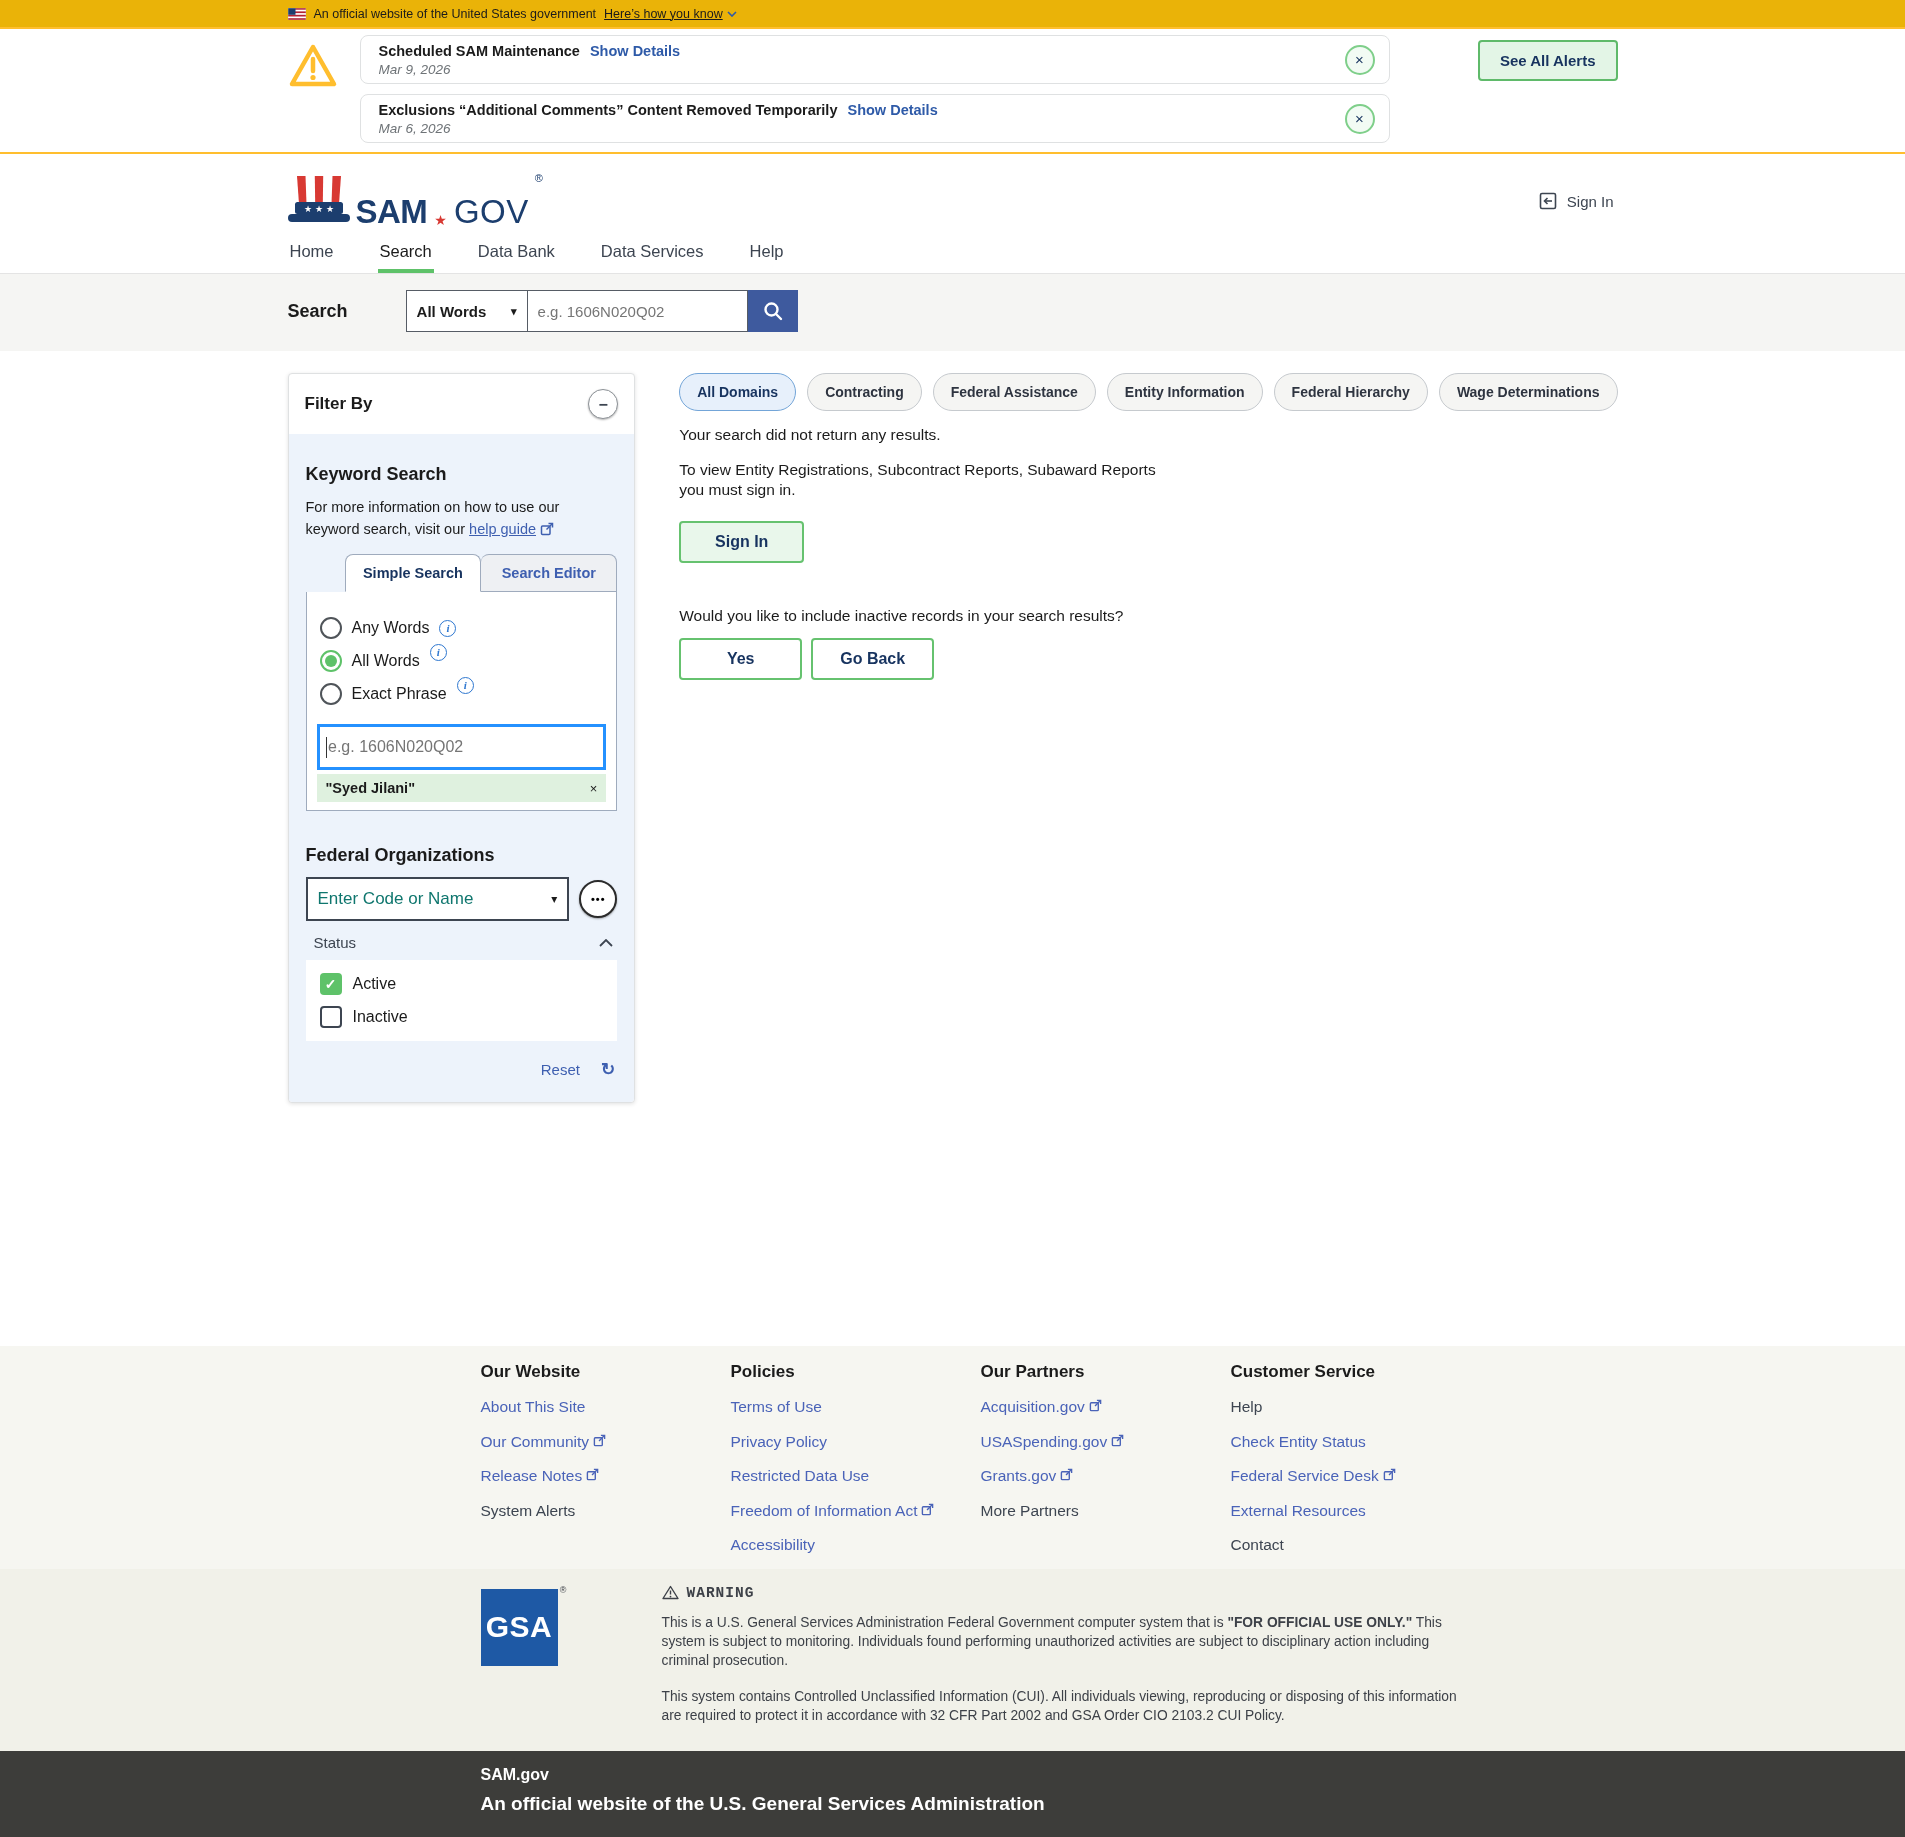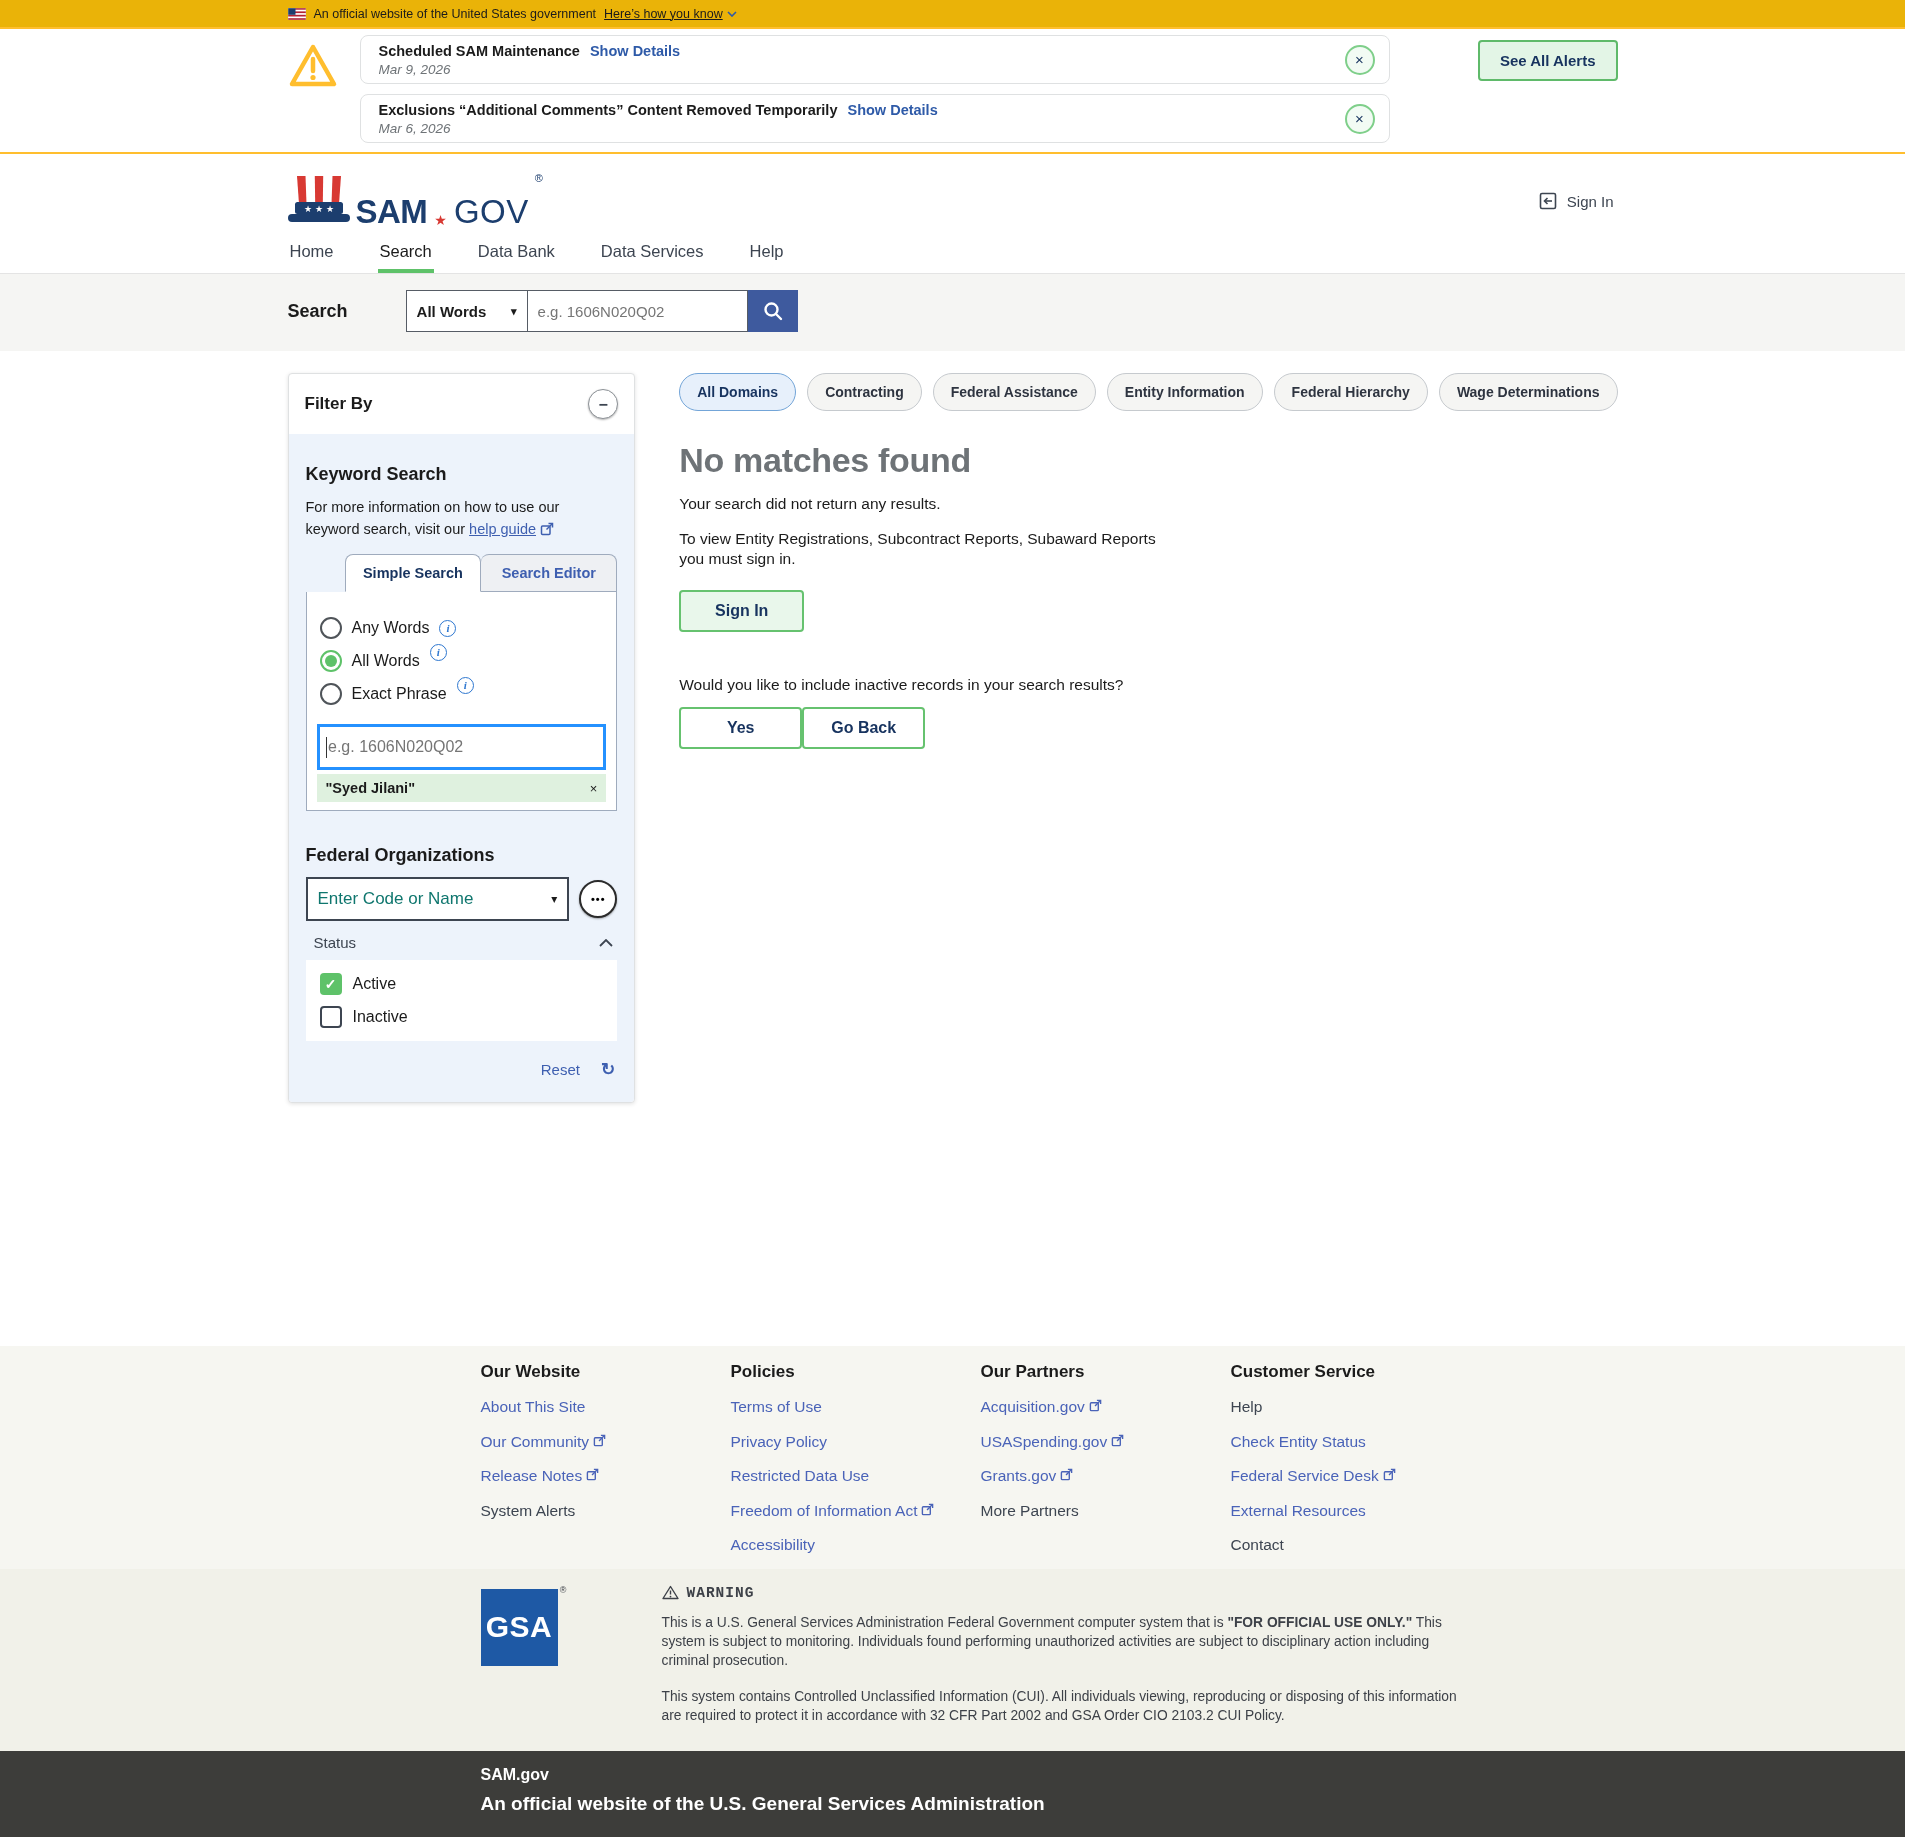--- a/index.html
+++ b/index.html
@@ -133,21 +133,21 @@
   .pill-row { display:flex; gap:11px; flex-wrap:nowrap; }
   .pill { height:38px; display:flex; align-items:center; padding:0 17px; border-radius:19px; font-size:14px;
     font-weight:bold; color:#2e3440; background:#f5f5f3; border:1px solid #c6cace; cursor:pointer; white-space:nowrap; }
   .pill.active { background:#e7f0fb; border:1px solid #73a5d8; color:#17335f; }
   .nm-title { margin-top:30px; font-size:34px; font-weight:bold; color:#6e7377; letter-spacing:-0.3px; }
   .nm-line1 { margin-top:15px; font-size:15.5px; }
   .nm-line2 { margin-top:16px; font-size:15.5px; max-width:505px; line-height:20px; }
   .green-btn { margin-top:21px; width:125px; height:42px; border-radius:4px; border:2px solid #66c26f;
     background:#e9f7eb; color:#17335f; font-size:16px; font-weight:bold; cursor:pointer; }
   .nm-question { margin-top:44px; font-size:15.5px; }
-  .btn-row { margin-top:13px; display:flex; }
+  .btn-row { margin-top:13px; display:flex; gap:9px; }
   .white-btn { width:123px; height:42px; border-radius:4px; border:2px solid #66c26f; background:#fff;
     color:#17335f; font-size:16px; font-weight:bold; cursor:pointer; }
 
   
   .footer-links { background:#f6f6f1; padding:16px 0 14px; }
   .footer-links .container { display:flex; padding-left:193px; width:1330px; }
   .f-col { width:250px; }
   .f-col:last-child { width:auto; }
   .f-heading { font-size:17px; font-weight:bold; color:#1b1b1b; }
   .f-link { display:block; margin-top:15px; line-height:19.5px; font-size:15.5px; color:#4a63b8;
@@ -399,21 +399,20 @@
     <section class="results">
       <div class="pill-row">
         <div class="pill active">All Domains</div>
         <div class="pill">Contracting</div>
         <div class="pill">Federal Assistance</div>
         <div class="pill">Entity Information</div>
         <div class="pill">Federal Hierarchy</div>
         <div class="pill">Wage Determinations</div>
       </div>
 
-      <h1 class="nm-title">No matches found</h1>
       <p class="nm-line1">Your search did not return any results.</p>
       <p class="nm-line2">To view Entity Registrations, Subcontract Reports, Subaward Reports you must sign in.</p>
       <button class="green-btn">Sign In</button>
 
       <p class="nm-question">Would you like to include inactive records in your search results?</p>
       <div class="btn-row">
         <button class="white-btn">Yes</button>
         <button class="white-btn">Go Back</button>
       </div>
     </section>

